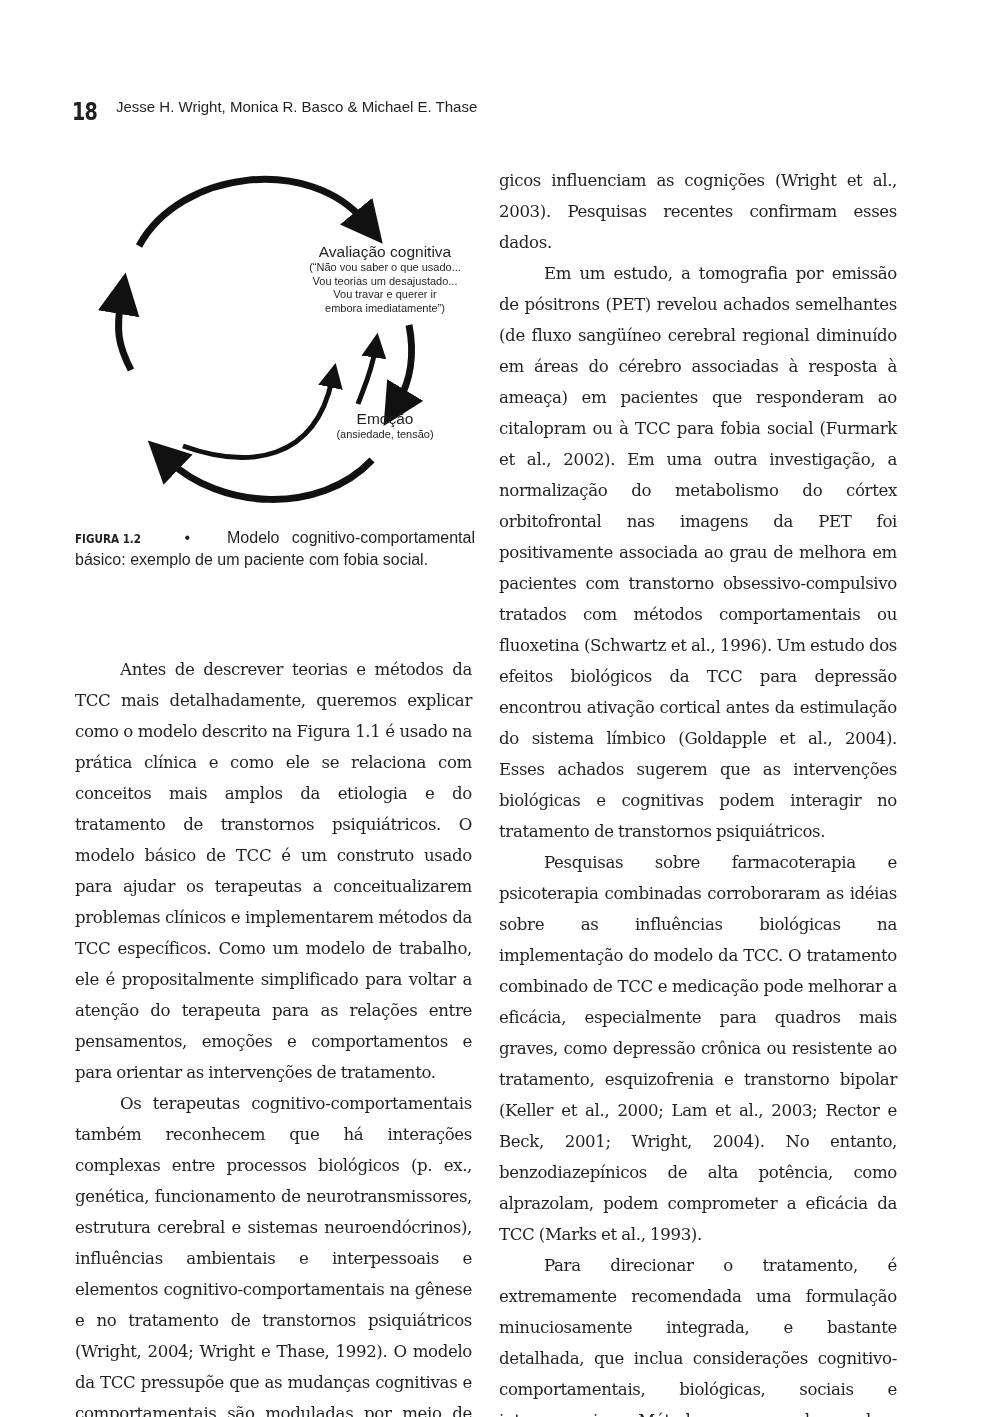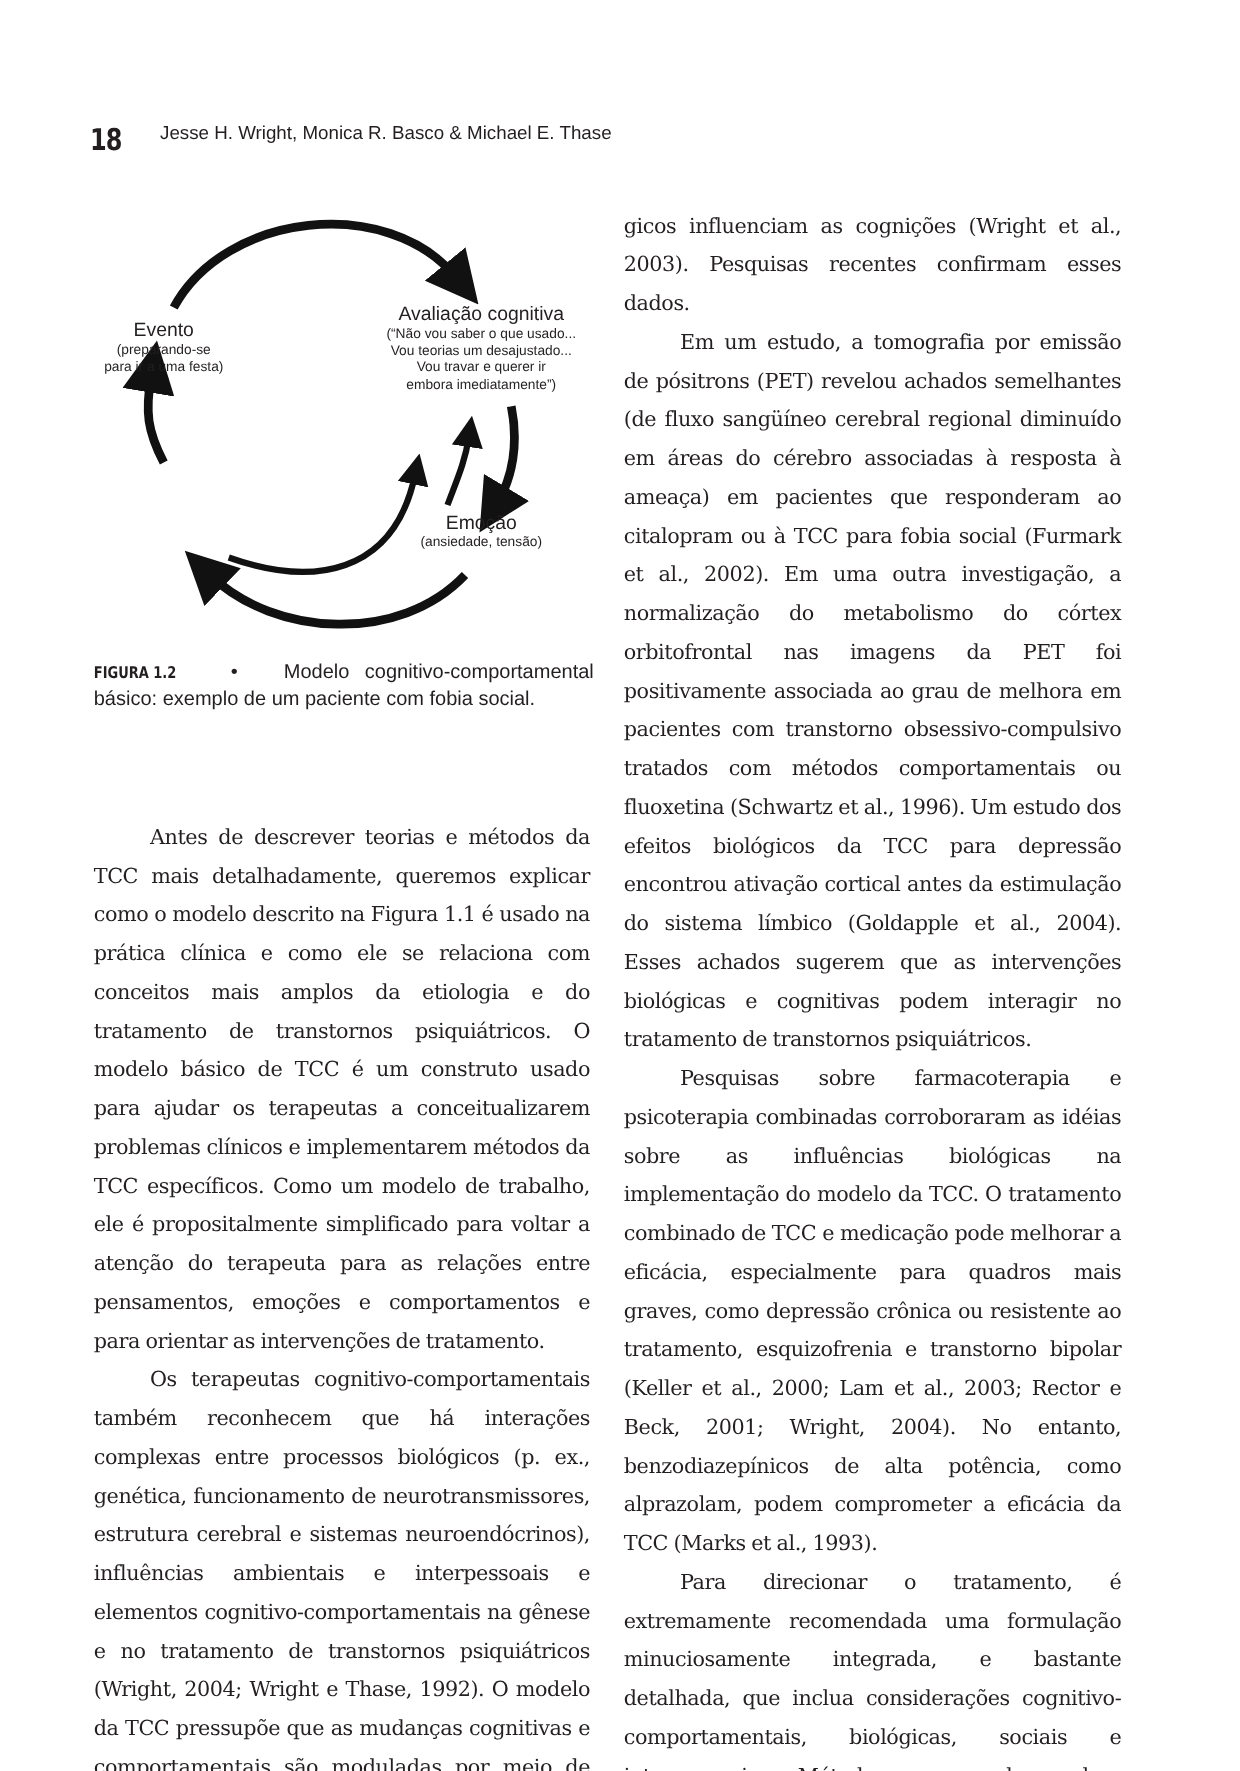--- a/index.html
+++ b/index.html
@@ -1,19 +1,19 @@
 <!DOCTYPE html>
 <html><head>
 <meta charset="utf-8">
 <style>
   html, body { margin: 0; padding: 0; background: #ffffff; }
   body { width: 992px; height: 1417px; position: relative; overflow: hidden; color: #231f20; }
   .header { position: absolute; top: 98px; left: 72px; height: 40px; display: flex; align-items: flex-start; }
   .page-num { font-family: "DejaVu Sans", sans-serif; font-weight: bold; font-size: 24px; letter-spacing: -1px; transform: scaleX(0.8); transform-origin: left; display:inline-block; width: 36px; }
-  .authors { font-family: "Liberation Sans", sans-serif; font-size: 15px; margin-left: 20px; }
+  .authors { font-family: "Liberation Sans", sans-serif; font-size: 15px; margin-left: 8px; }
   .figure { position: absolute; left: 60px; top: 160px; width: 420px; height: 360px; }
   .figure svg { position: absolute; left: 0; top: 0; }
   .node { position: absolute; font-family: "Liberation Sans", sans-serif; text-align: center; }
   .node .title { font-size: 15.5px; display: block; line-height: 18px; }
   .node .sub { font-size: 11px; display: block; line-height: 13.5px; }
   .caption { position: absolute; left: 75px; top: 527px; width: 400px; font-family: "Liberation Sans", sans-serif; font-size: 16px; line-height: 21px; text-align: justify; }
   .caption .label { font-family: "DejaVu Sans", sans-serif; font-weight: bold; font-size: 13px; display: inline-block; transform: scaleX(0.8); transform-origin: left; margin-right: -10px; }
   .col { position: absolute; font-family: "DejaVu Serif", serif; font-size: 16.6px; line-height: 31px; text-align: justify; letter-spacing: -0.35px; word-spacing: -0.5px; }
   .col-left { left: 75px; top: 617px; width: 397px; margin-top: 37px; }
   .col-right { left: 499px; top: 165px; width: 398px; }
@@ -45,25 +45,20 @@
 
     <path d="M312,300 C260,355 160,350 108,300" fill="none" stroke="#111" stroke-width="7" marker-end="url(#ah)"></path>
 
     <path d="M71,210 C58,185 56,170 61,140" fill="none" stroke="#111" stroke-width="7" marker-end="url(#ah)"></path>
 
     <path d="M123,286 C190,310 255,300 272,220" fill="none" stroke="#111" stroke-width="5" marker-end="url(#ahs)"></path>
 
     <path d="M298,244 C305,225 312,210 315,190" fill="none" stroke="#111" stroke-width="5" marker-end="url(#ahs)"></path>
   </svg>
 
-  <div class="node" style="left:6px; top:96px; width:130px;">
-    <span class="title">Evento</span>
-    <span class="sub">(preparando-se</span>
-    <span class="sub">para ir a uma festa)</span>
-  </div>
 
   <div class="node" style="left:235px; top:83px; width:180px;">
     <span class="title">Avaliação cognitiva</span>
     <span class="sub">(“Não vou saber o que usado...</span>
     <span class="sub">Vou teorias um desajustado...</span>
     <span class="sub">Vou travar e querer ir</span>
     <span class="sub">embora imediatamente”)</span>
   </div>
 
 

